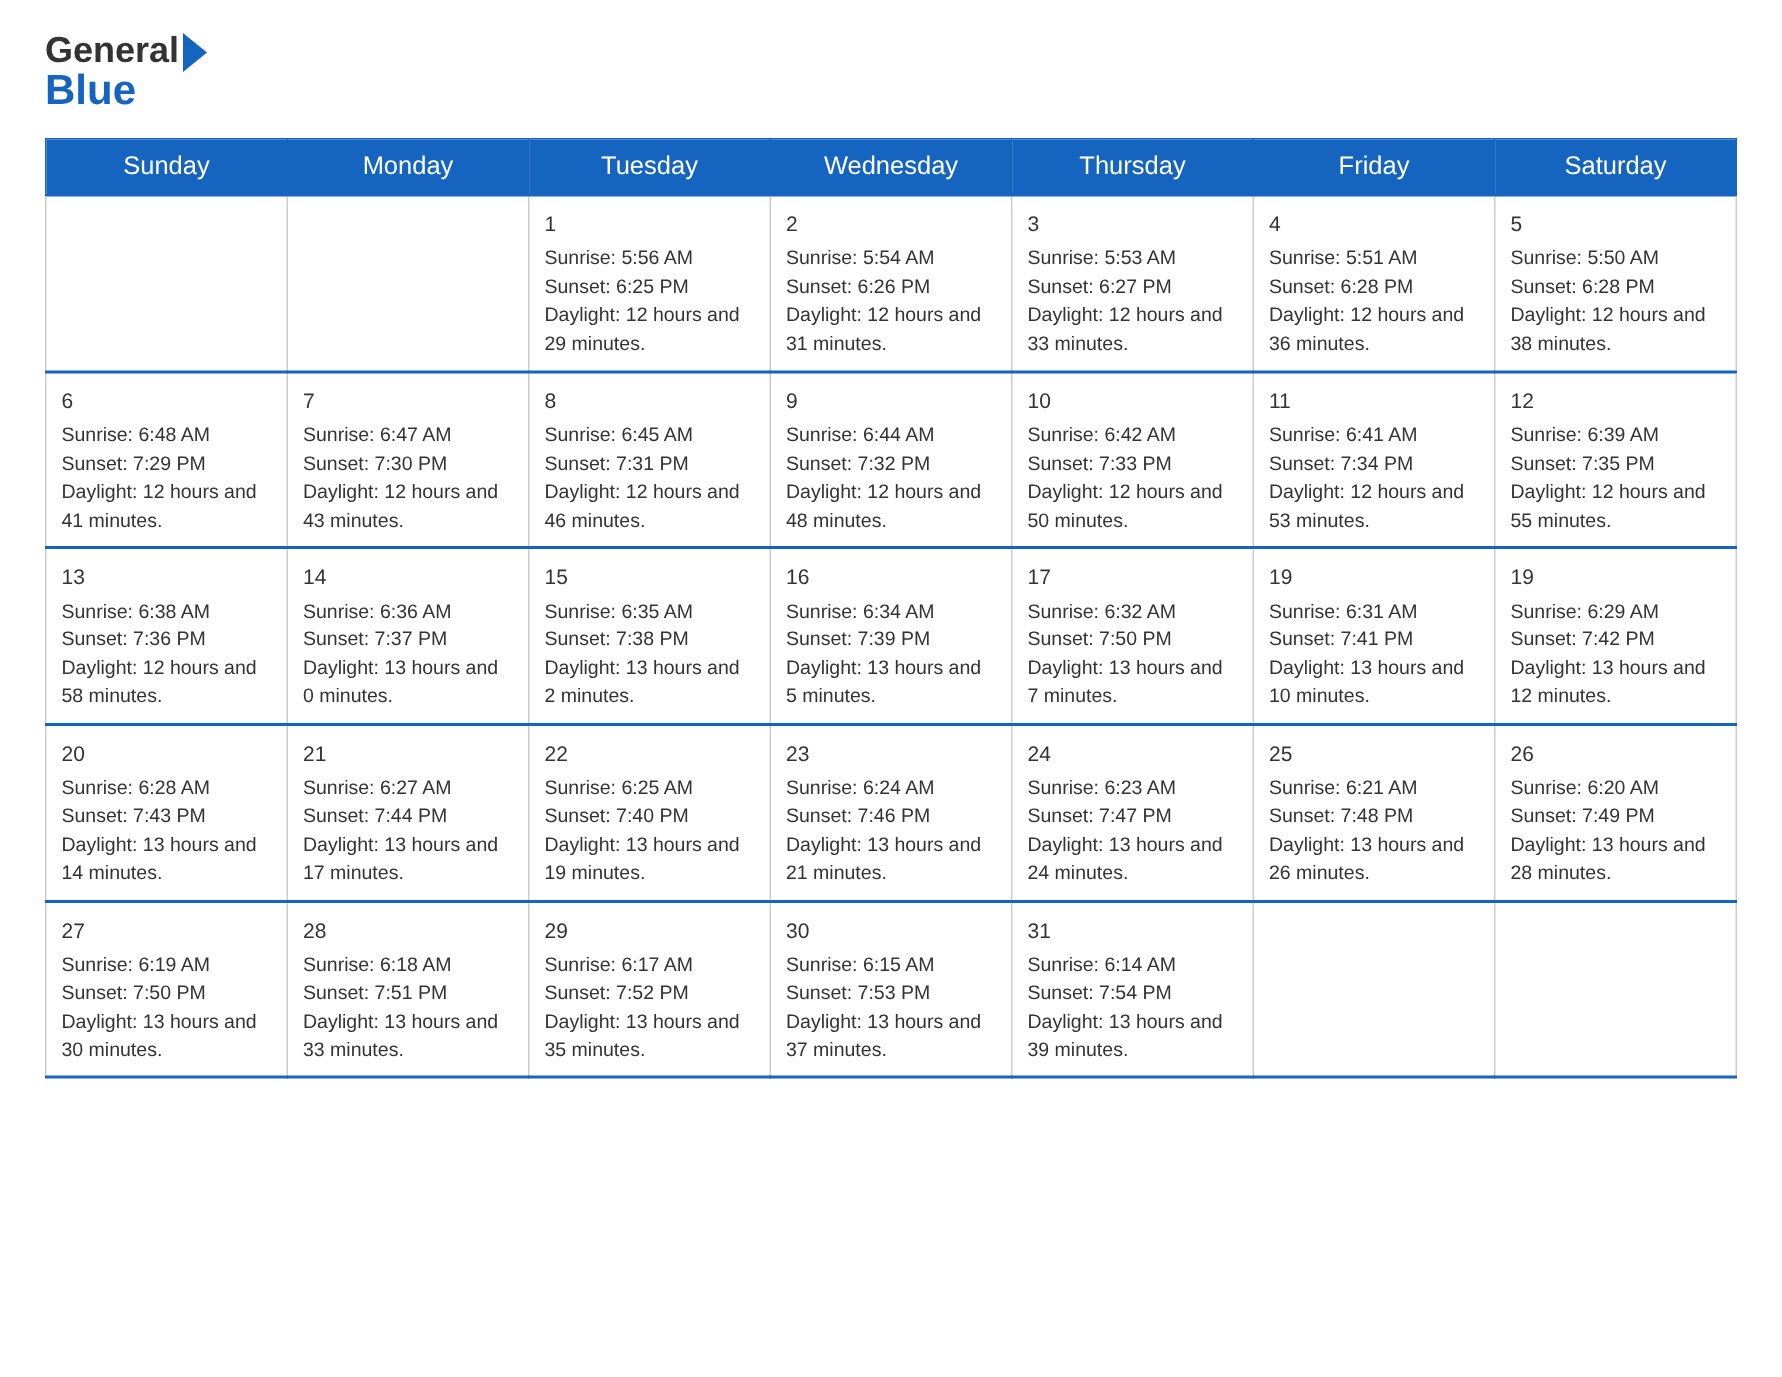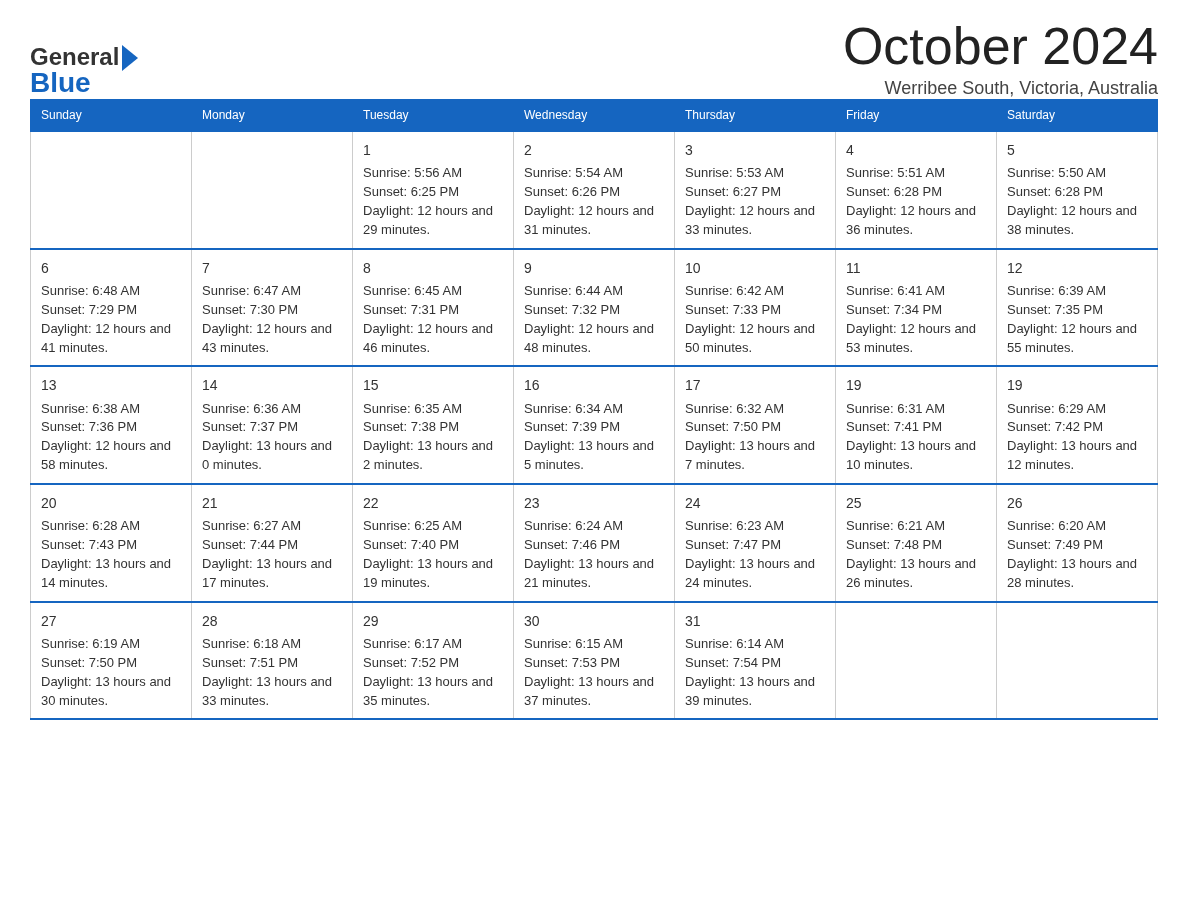--- a/index.html
+++ b/index.html
@@ -7,21 +7,22 @@
       font-family: Arial, sans-serif;
       background: #fff;
       color: #333;
       width: 1188px;
       min-height: 918px;
       padding: 20px 30px;
     }
     .header {
       display: flex;
       justify-content: space-between;
-      align-items: flex-end;
+      align-items: center;
+      margin-bottom: 16px;
     }
     .title-section {
       text-align: right;
     }
     .month-title {
       font-size: 52px;
       font-weight: 300;
       color: #222;
       line-height: 1;
     }
@@ -31,24 +32,24 @@
       margin-top: 6px;
     }
     .calendar {
       width: 100%;
       border-collapse: collapse;
       border: 1px solid #aaa;
     }
     .calendar th {
       background-color: #1565c0;
       color: #fff;
-      padding: 8px 10px;
-      font-size: 12px;
+      padding: 8px 22px;
+      font-size: 17px;
       font-weight: normal;
-      text-align: left;
+      text-align: center;
       border: 1px solid #1565c0;
     }
     .calendar td {
       vertical-align: top;
       padding: 8px 10px;
       font-size: 13px;
       border: 1px solid #ccc;
       width: calc(100% / 7);
       min-height: 110px;
       height: 110px;
@@ -90,24 +91,20 @@
 </head>
 <body>
 
 <div class="header">
   <div class="logo-container">
     <div class="logo-row">
       <span style="font-size:24px;font-weight:bold;color:#333;">General</span>
       <span class="logo-arrow"></span>
     </div>
     <span style="font-size:28px;font-weight:bold;color:#1565c0;margin-top:-4px;">Blue</span>
-  </div>
-  <div class="title-section">
-    <div class="month-title">October 2024</div>
-    <div class="location">Werribee South, Victoria, Australia</div>
   </div>
 </div>
 
 <table class="calendar">
   <thead>
     <tr>
     <th>Sunday</th>
         <th>Monday</th>
         <th>Tuesday</th>
         <th>Wednesday</th>

